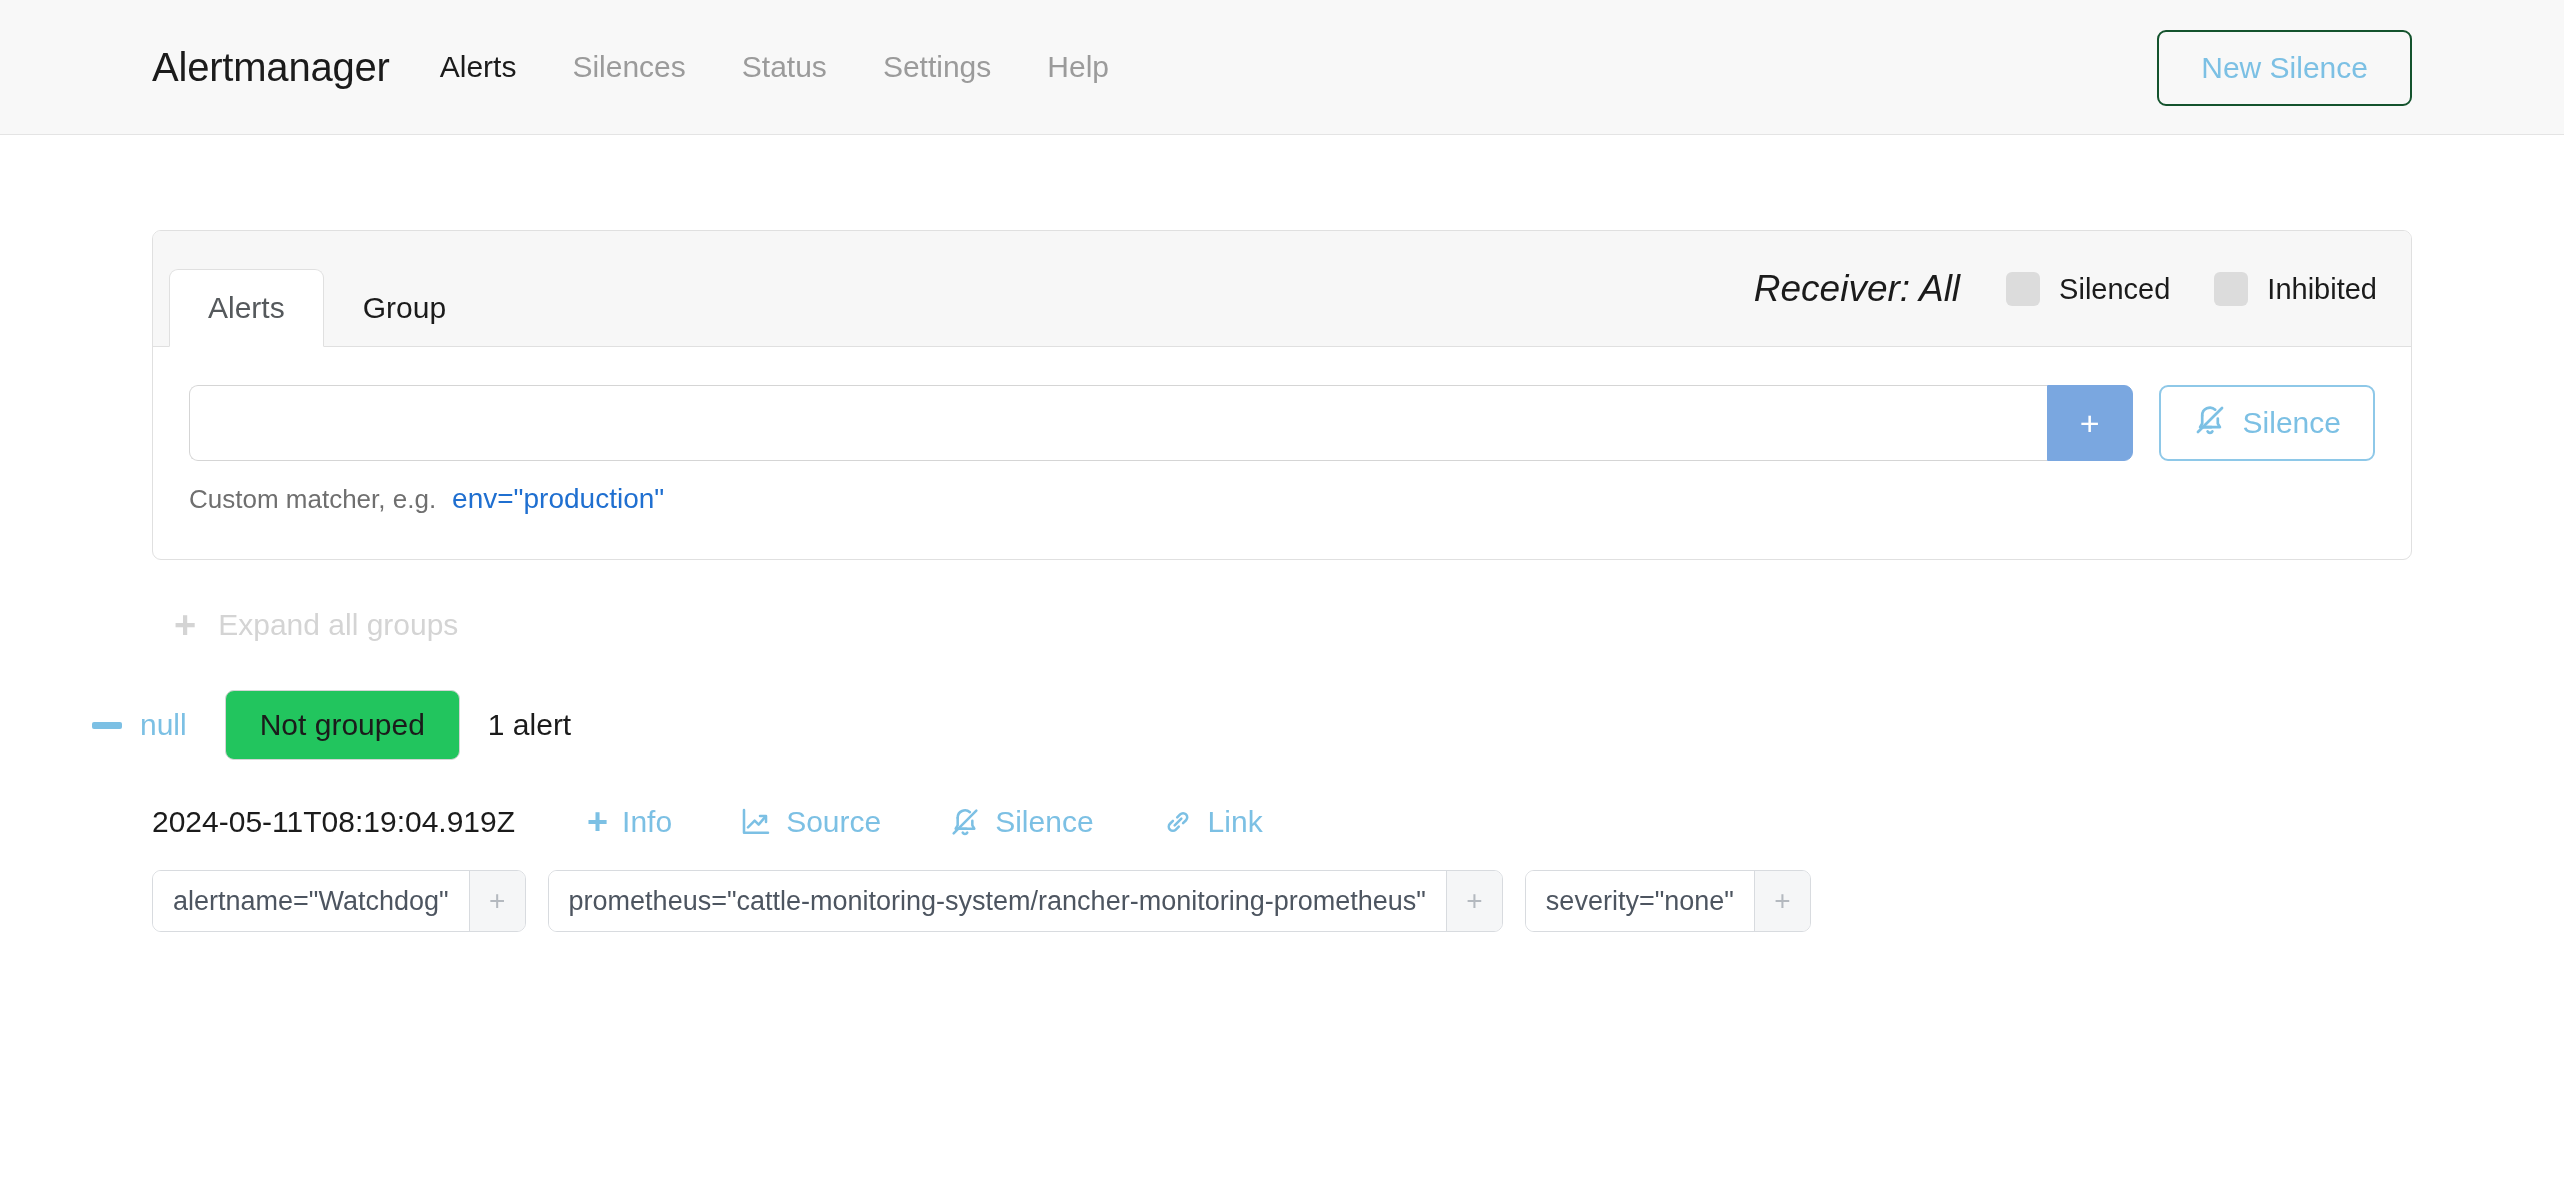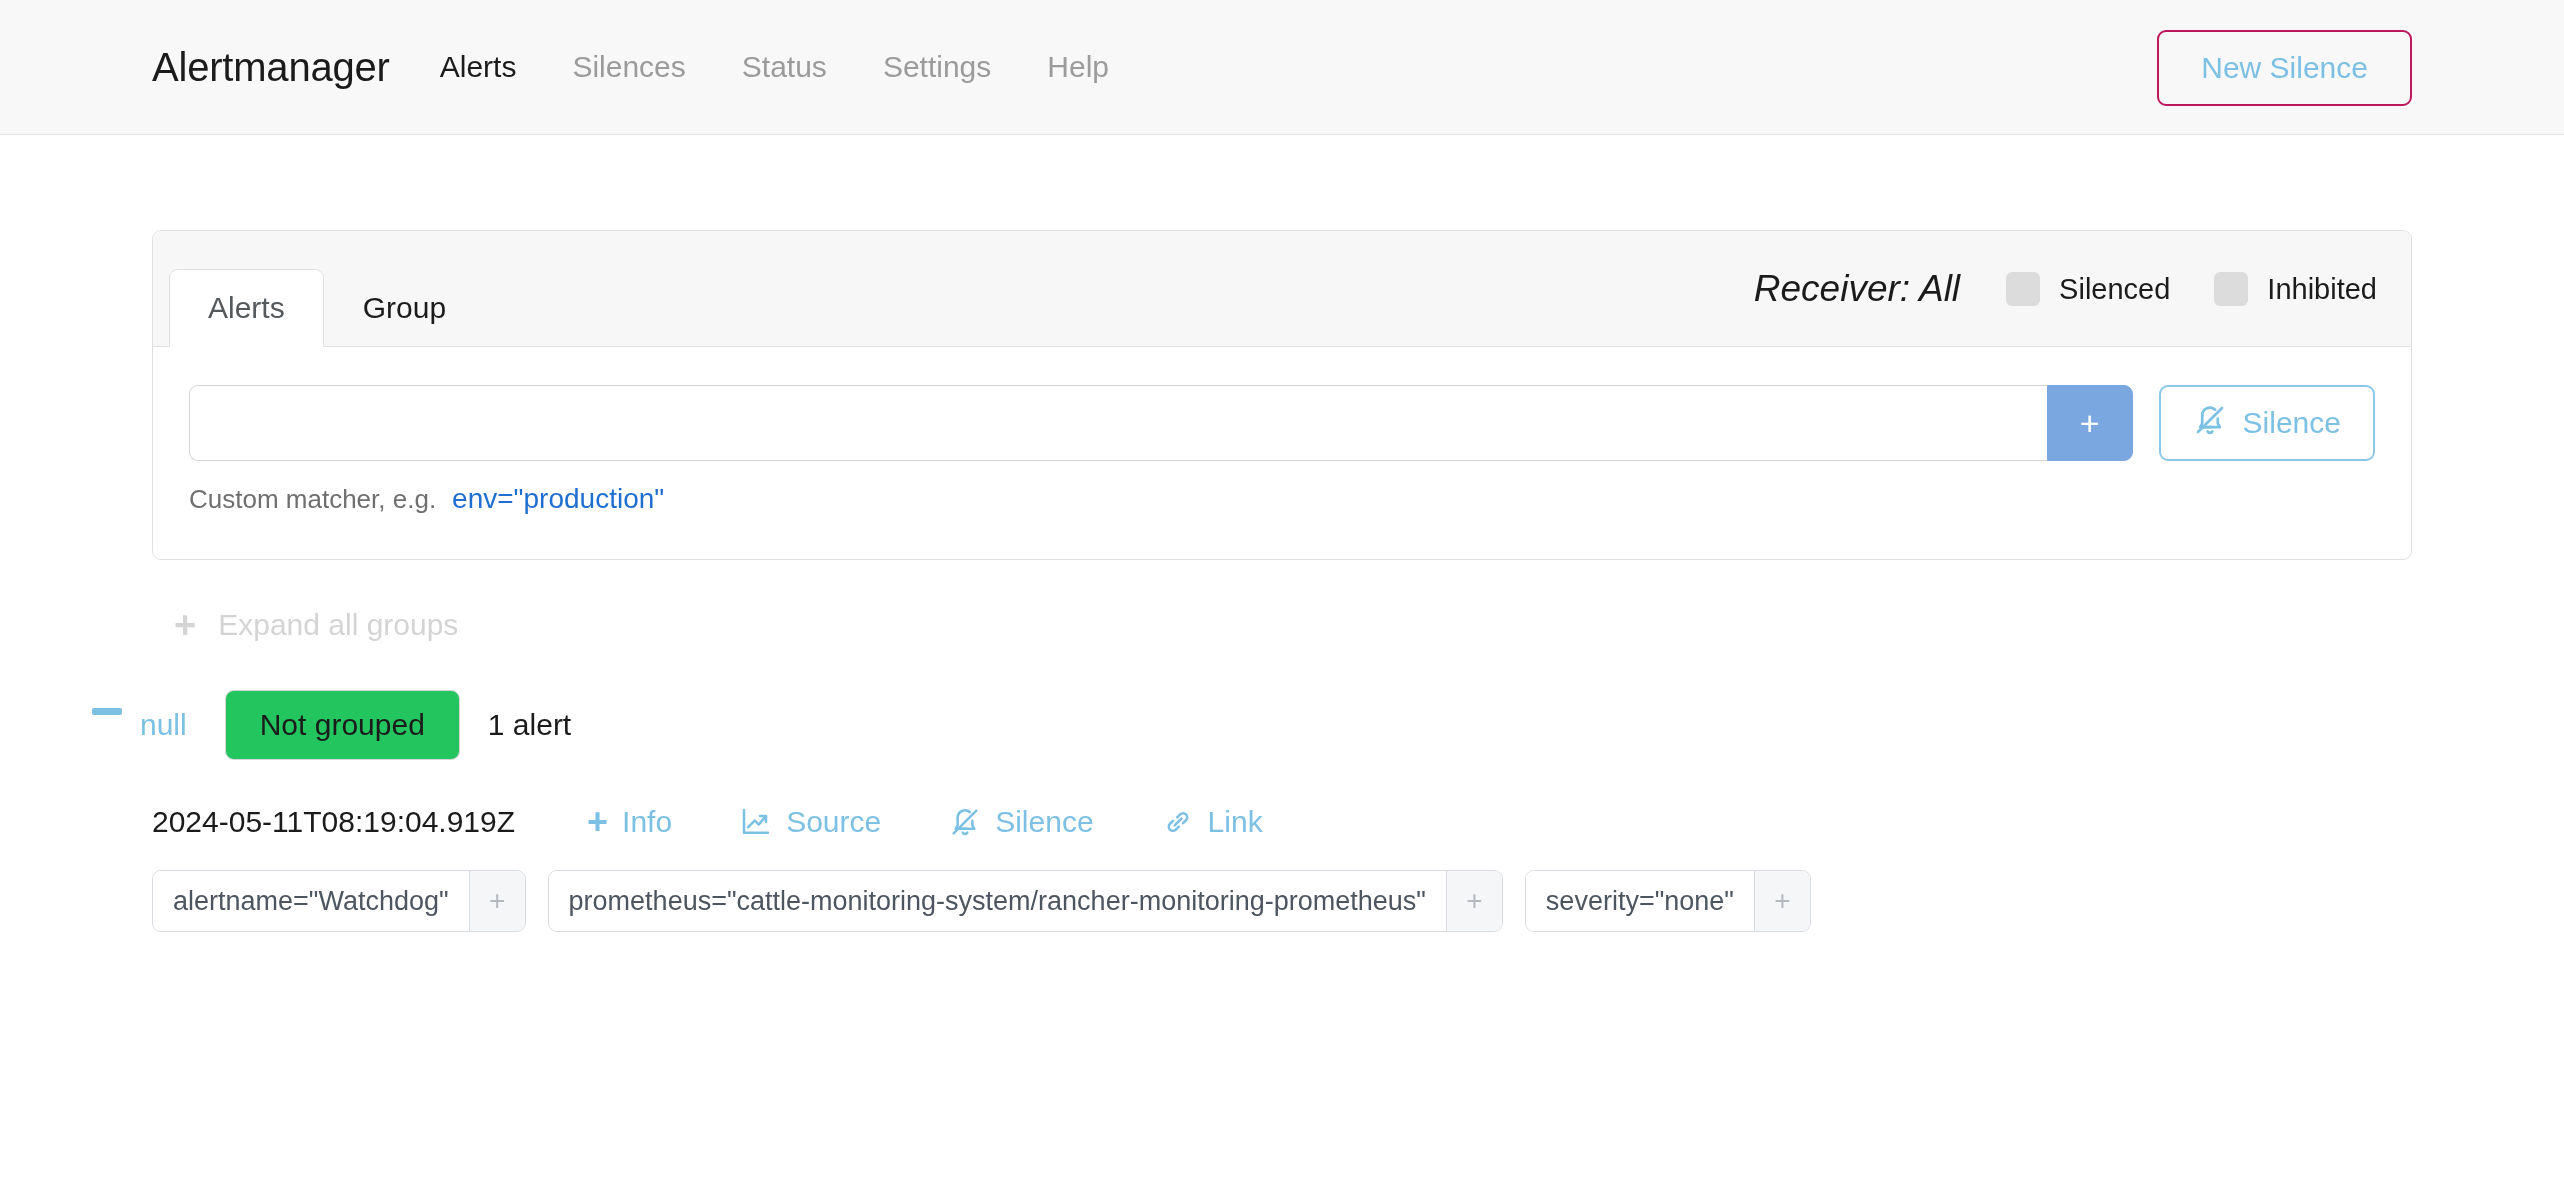--- a/index.html
+++ b/index.html
@@ -42,21 +42,21 @@
   .new-silence-btn {
     position: absolute;
     right: 152px;
     top: 30px;
     height: 76px;
     padding: 0 42px;
     display: flex;
     align-items: center;
     justify-content: center;
     background: transparent;
-    border: 2px solid #be185d;
+    border: 2px solid #14532d;
     border-radius: 9px;
     color: #7cc0e4;
     font-size: 30px;
     font-family: "Liberation Sans", sans-serif;
     cursor: pointer;
     white-space: nowrap;
   }
 
   
   .page { padding: 0 152px; }
@@ -207,21 +207,21 @@
 
   
   .group-row {
     margin-top: 46px;
     display: flex;
     align-items: center;
     margin-left: -60px;
   }
   .group-toggle {
     display: flex;
-    align-items: flex-start;
+    align-items: center;
     gap: 18px;
     cursor: pointer;
     margin-right: 38px;
   }
   .group-minus {
     display: inline-block;
     width: 30px; height: 7px;
     background: #7cc0e4;
     border-radius: 2px;
   }

